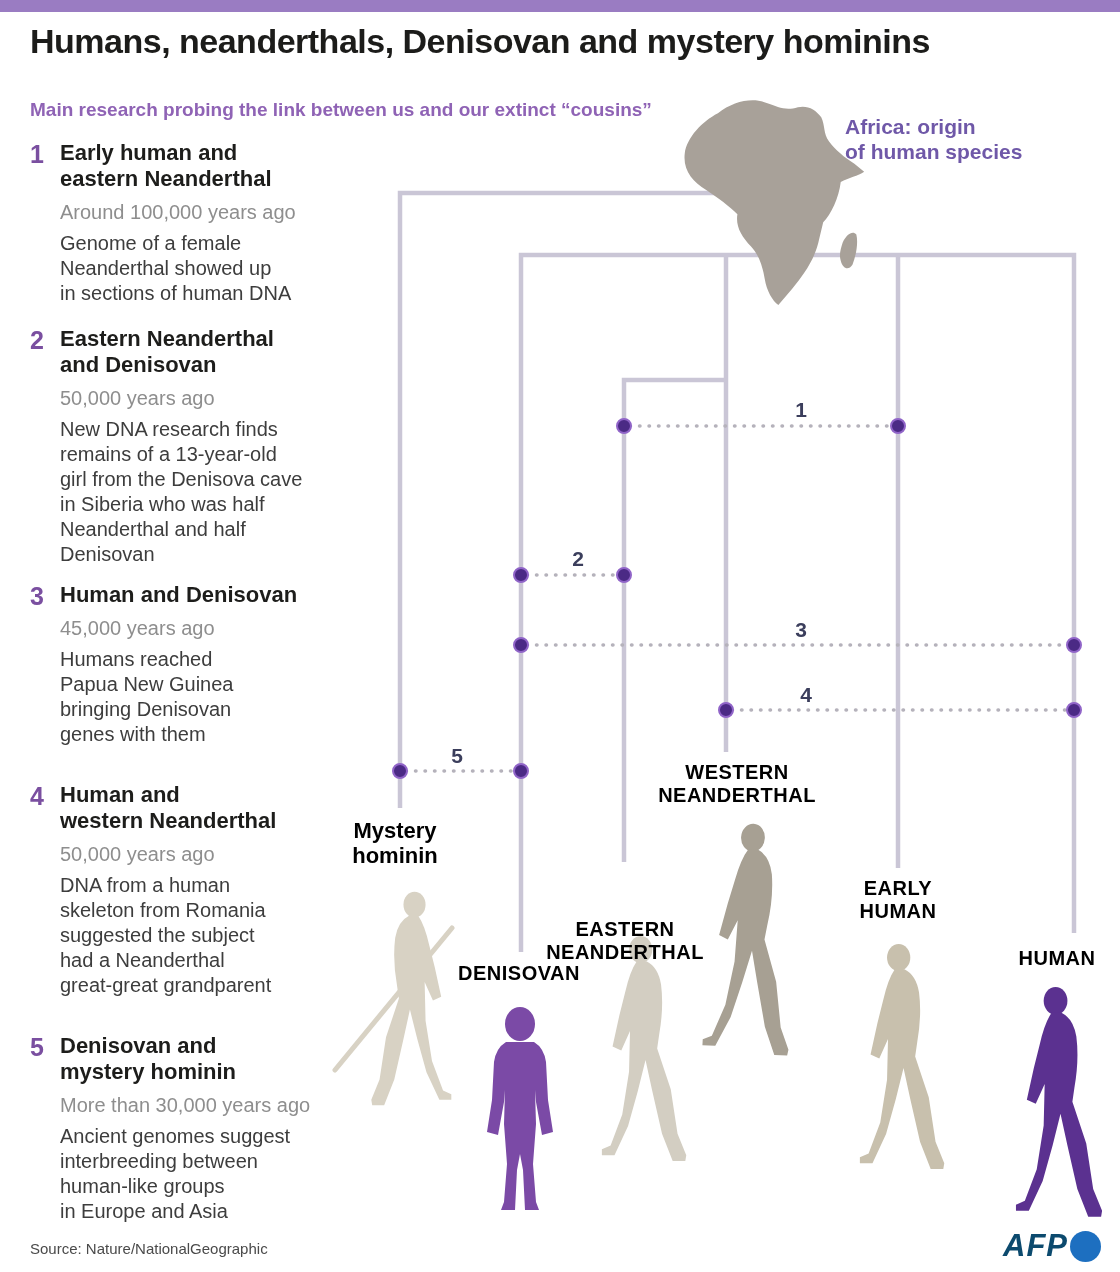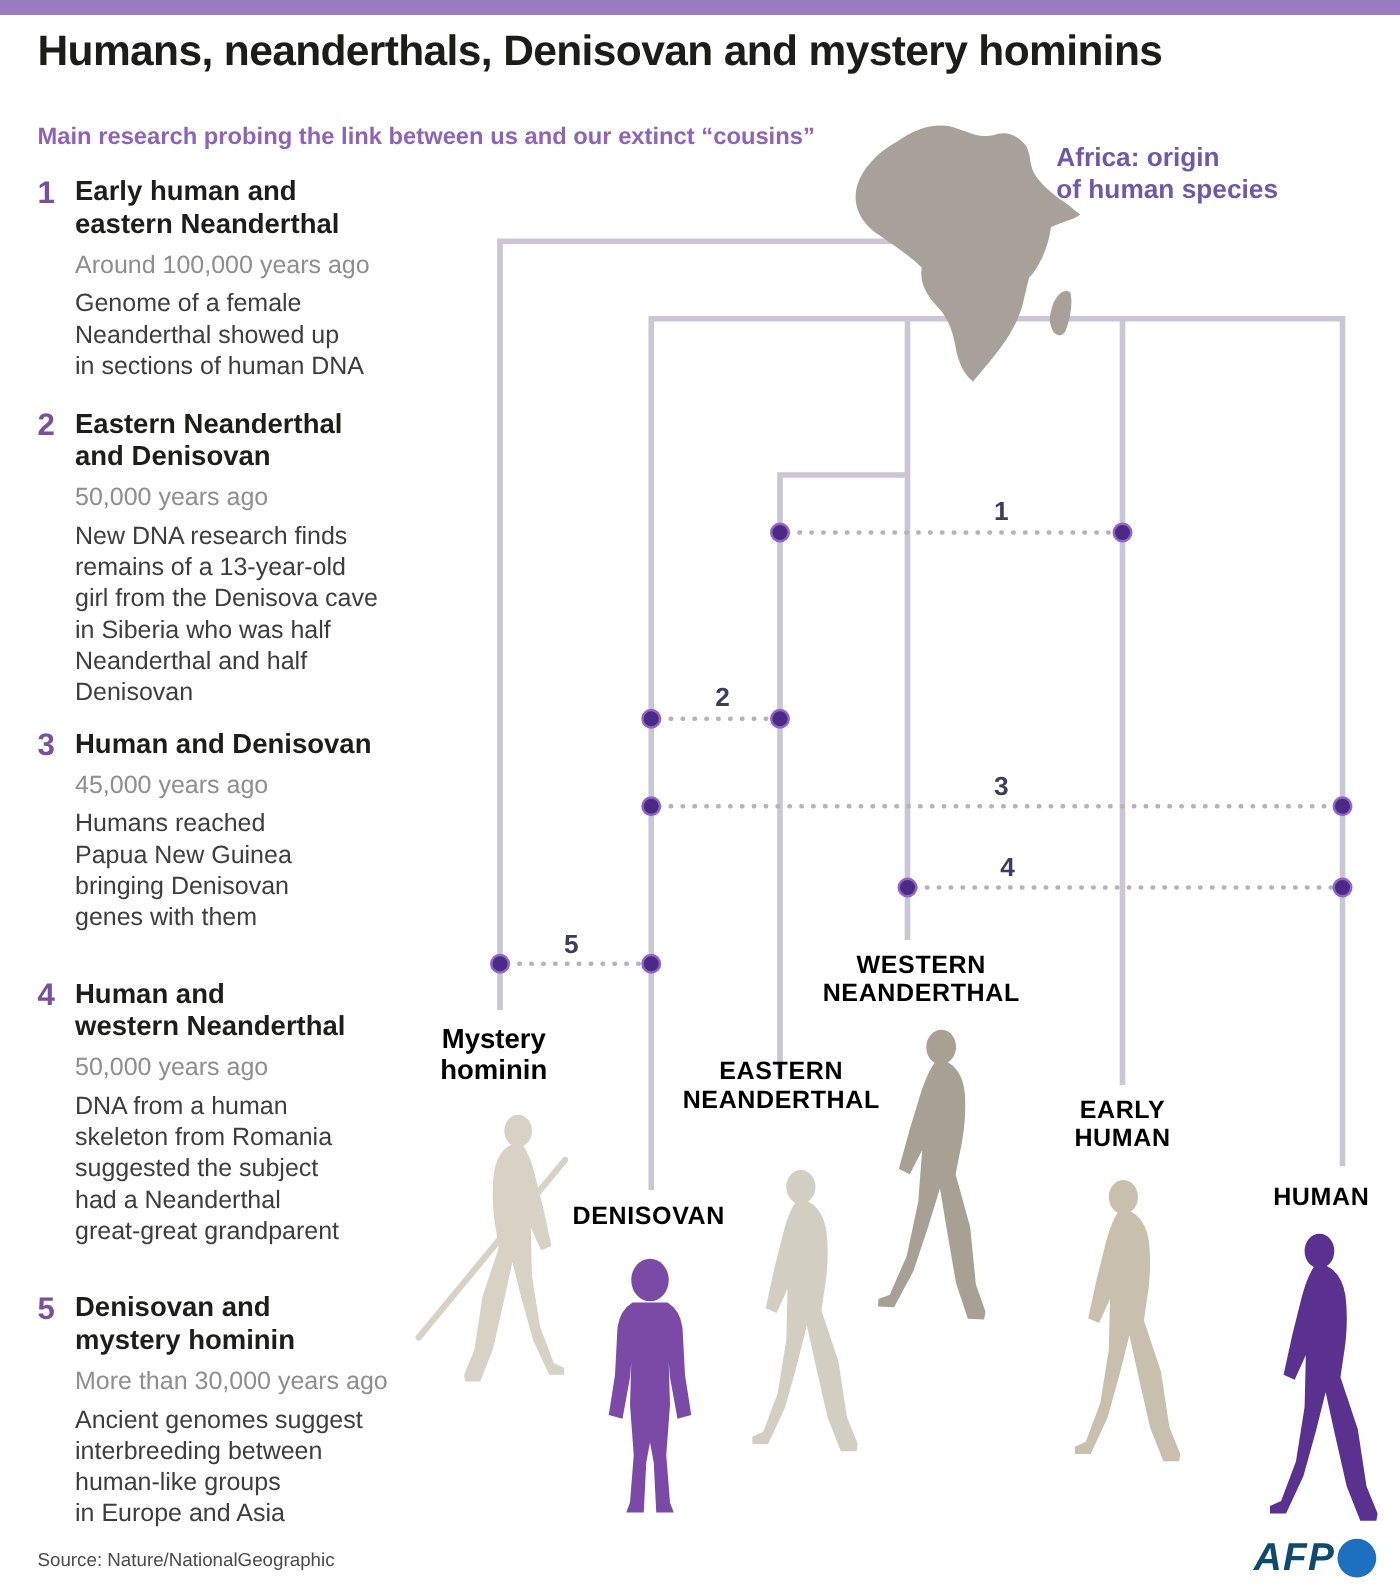--- a/index.html
+++ b/index.html
@@ -14,21 +14,21 @@
   .item .content{margin-left:4px;width:330px;}
   .item .heading{font-size:22px;line-height:26px;font-weight:bold;color:#1d1d1b;white-space:pre-line;}
   .item .date{margin-top:9px;font-size:20px;color:#8e8e8e;white-space:pre-line;}
   .item .body{margin-top:7px;font-size:20px;line-height:25px;color:#3d3d3d;white-space:pre-line;}
   #item1{left:30px;top:140px;} #item2{left:30px;top:326px;} #item3{left:30px;top:582px;}
   #item4{left:30px;top:782px;} #item5{left:30px;top:1033px;}
   .tree-label{font-weight:bold;color:#000000;text-align:center;white-space:pre-line;
               font-size:20px;line-height:23px;letter-spacing:0.5px;}
   #lbl-mystery{left:325px;top:818px;width:140px;font-size:22px;line-height:25px;letter-spacing:0;}
   #lbl-denisovan{left:449px;top:962px;width:140px;}
-  #lbl-eastern{left:545px;top:846px;width:160px;}
+  #lbl-eastern{left:545px;top:918px;width:160px;}
   #lbl-western{left:657px;top:761px;width:160px;}
   #lbl-early{left:838px;top:877px;width:120px;}
   #lbl-human{left:997px;top:947px;width:120px;}
   #lbl-africa{left:845px;top:114px;width:220px;font-size:21px;line-height:25px;text-align:left;
               color:#6f58a8;font-weight:bold;white-space:pre-line;}
   .link-num{font-size:21px;font-weight:bold;color:#3b3e5c;transform:translateX(-50%);}
   #n1{left:801px;top:398px;} #n2{left:578px;top:547px;} #n3{left:801px;top:618px;}
   #n4{left:806px;top:683px;} #n5{left:457px;top:744px;}
   #source{left:30px;top:1240px;font-size:15px;color:#4a4a4a;}
   #afp{left:1003px;top:1228px;display:flex;align-items:center;}

